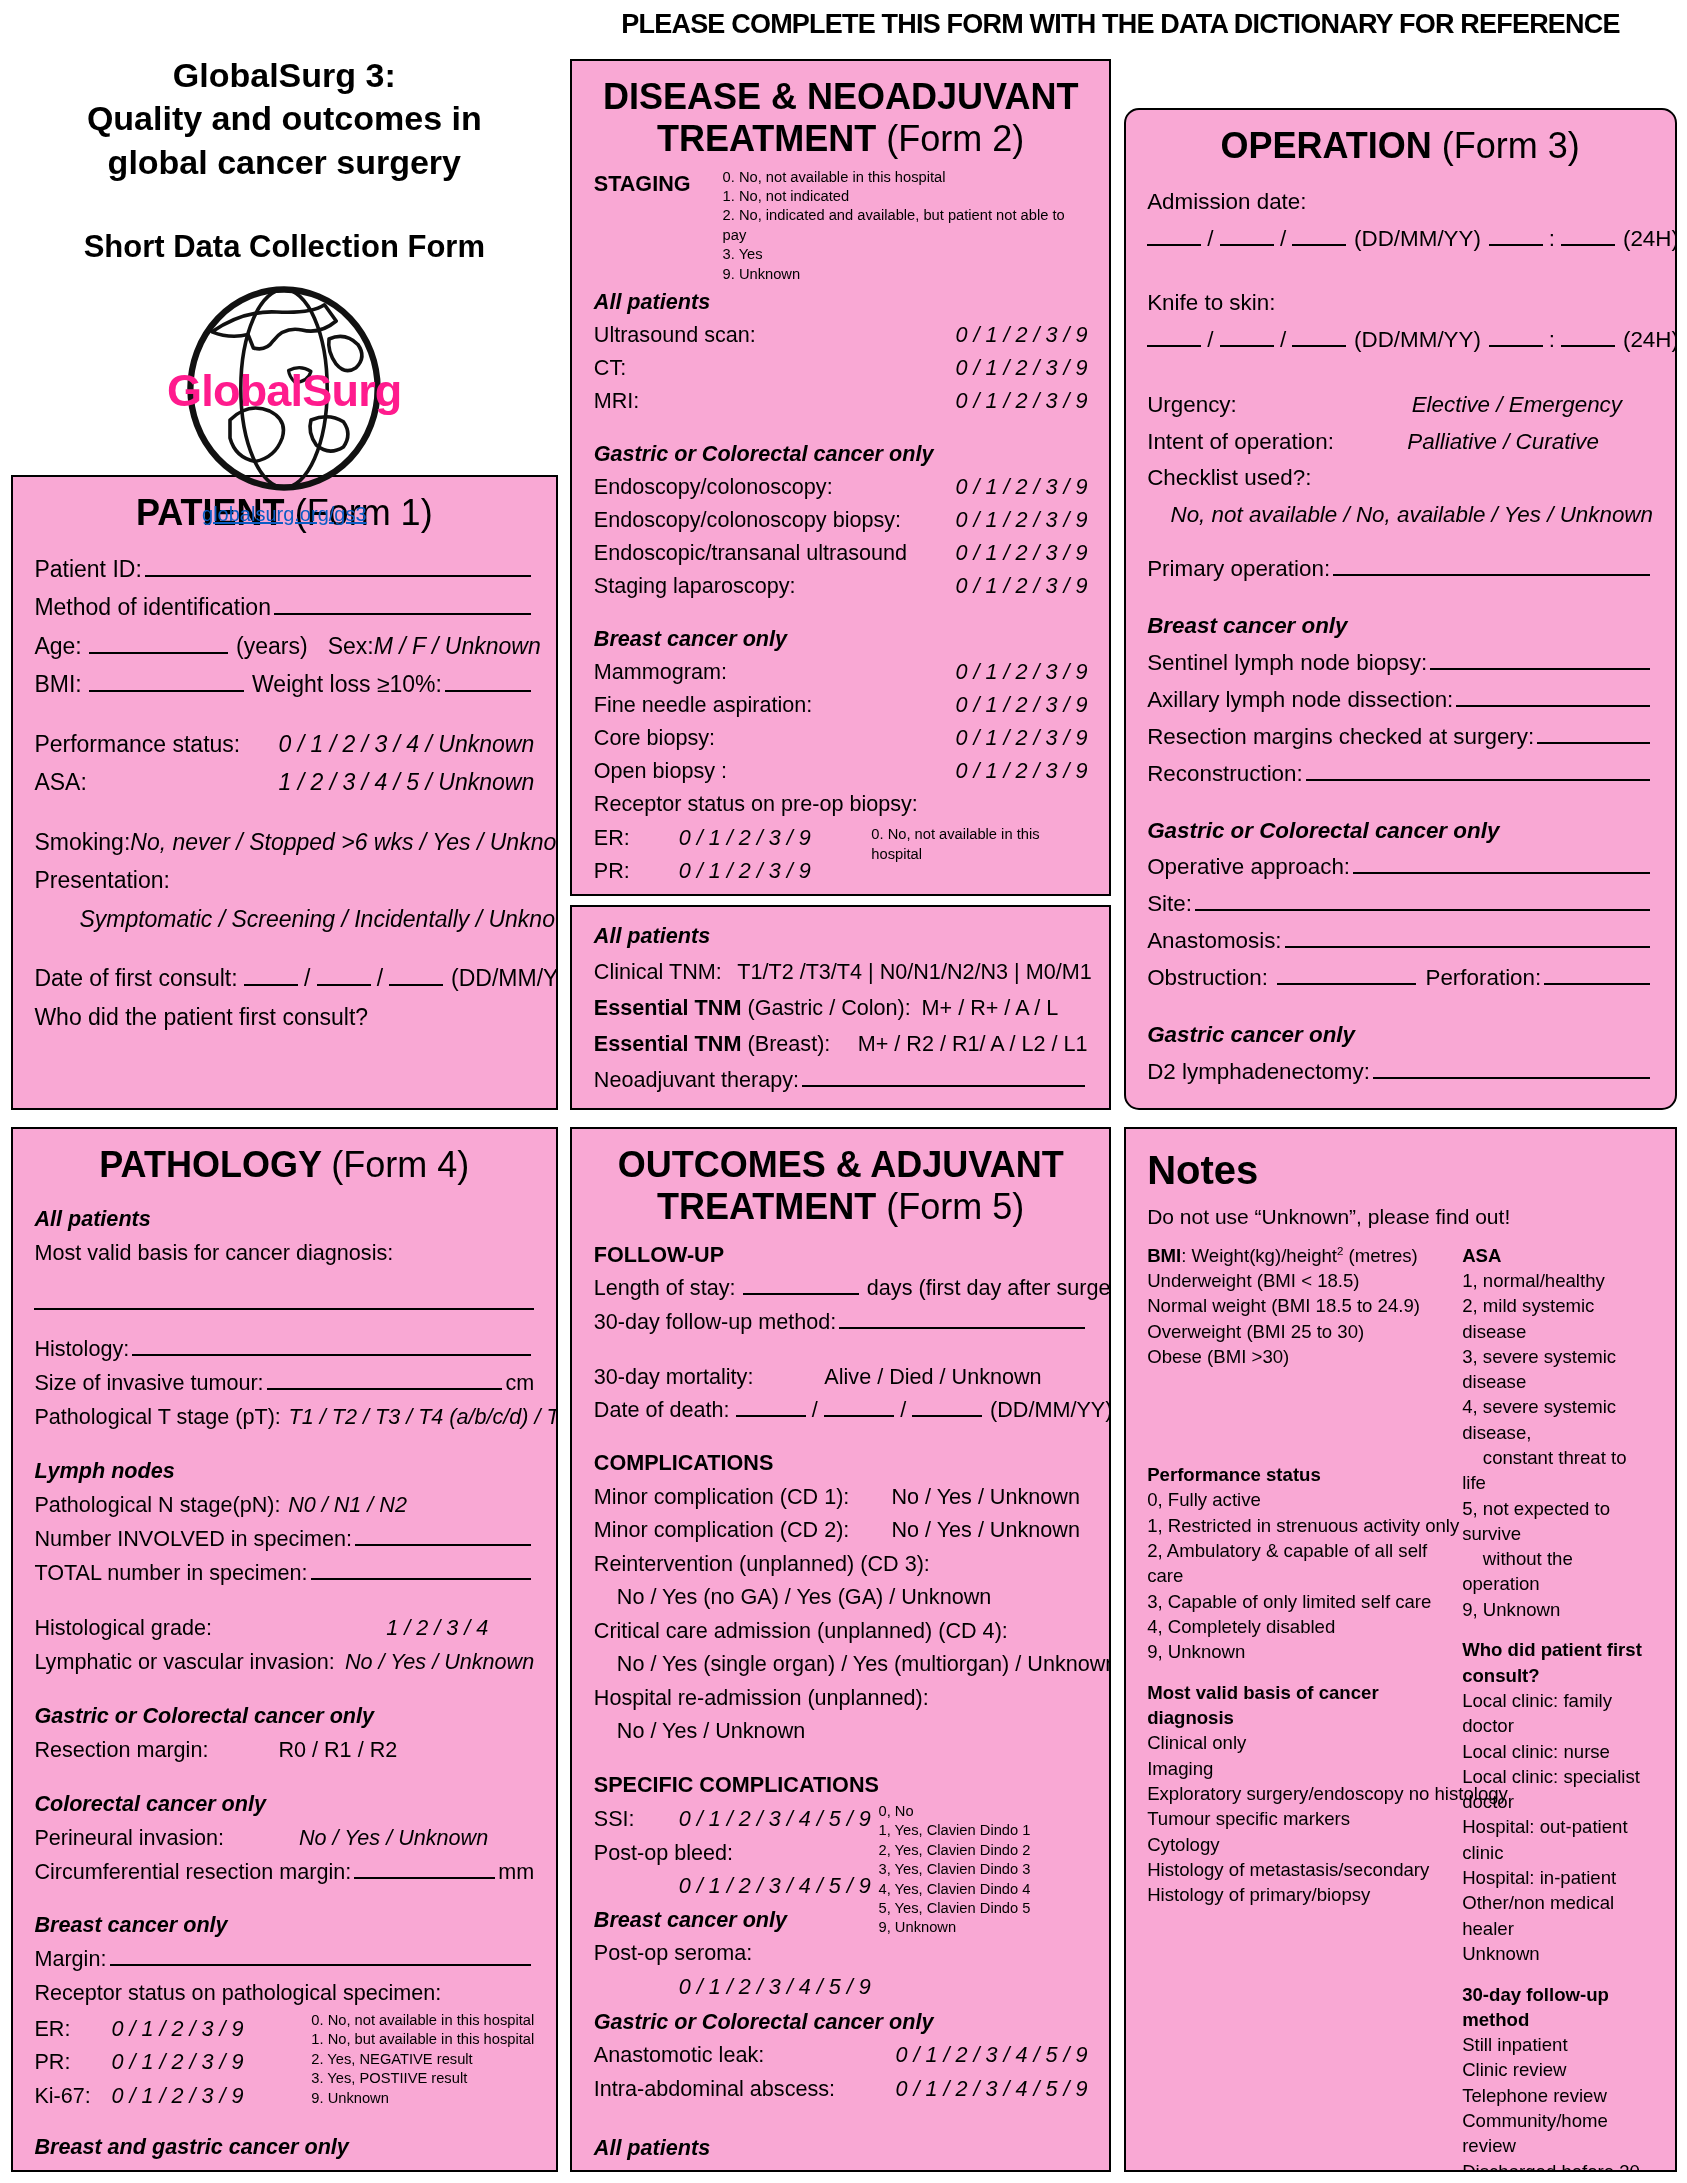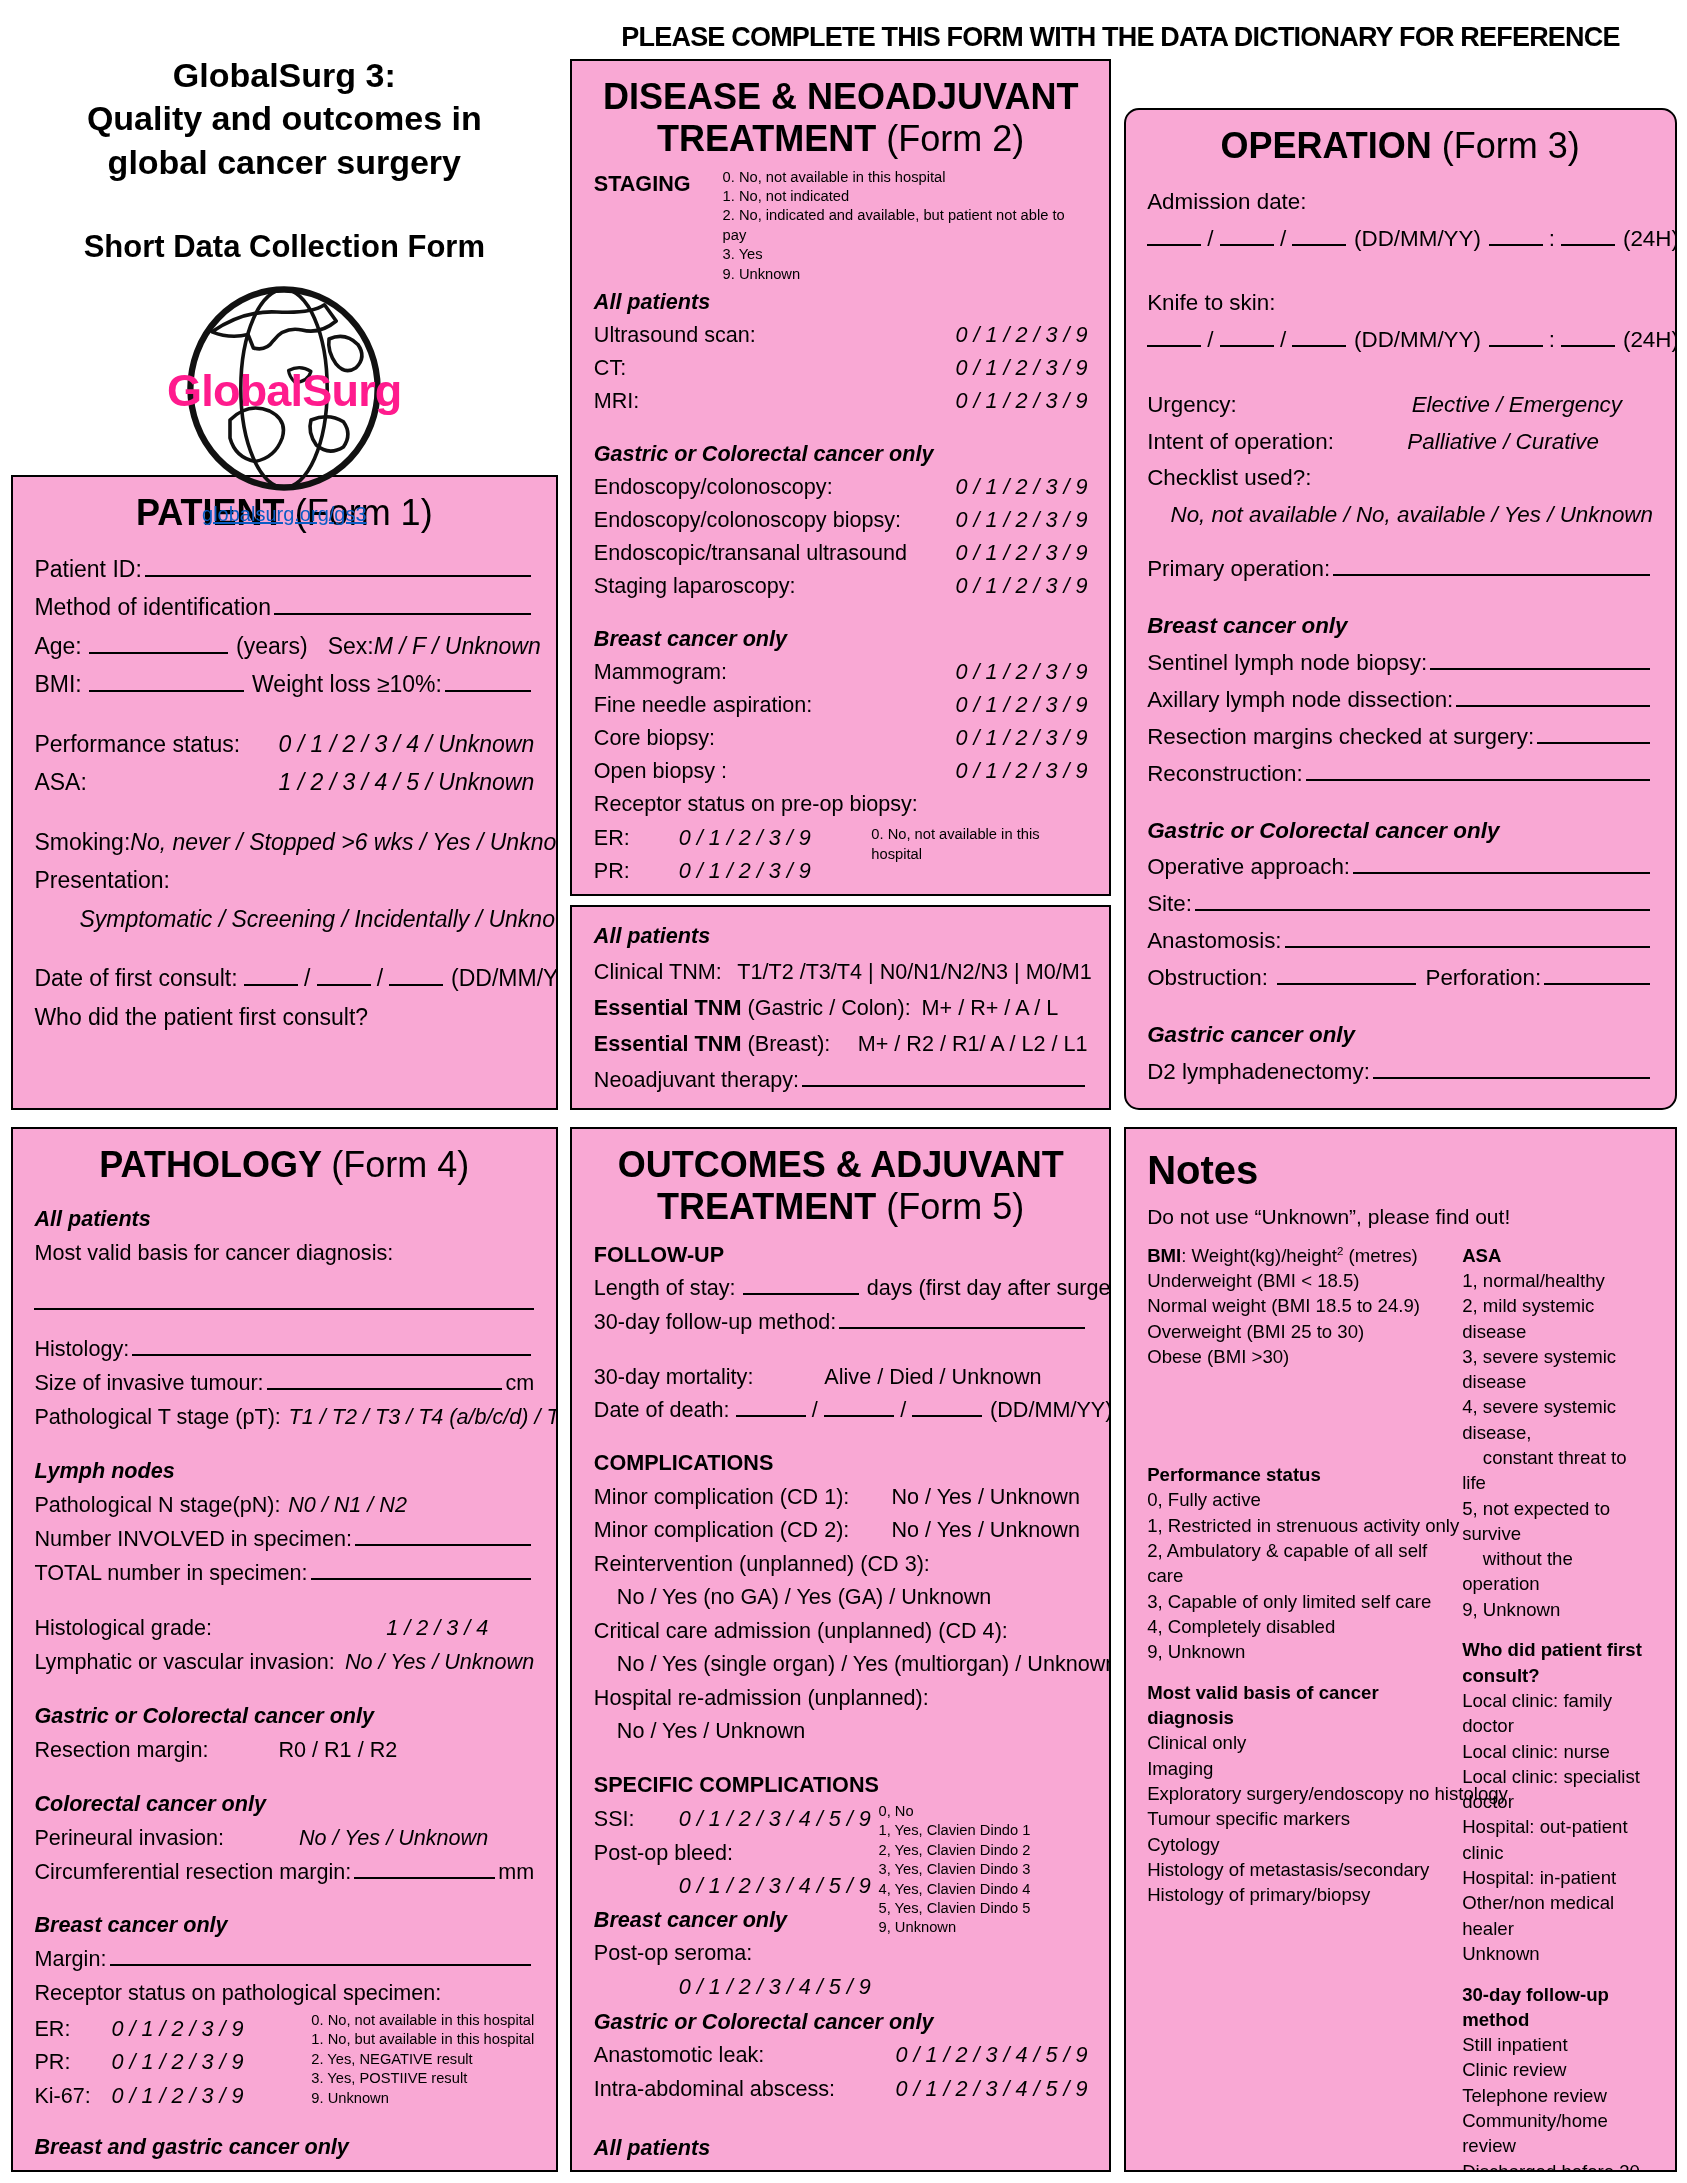--- a/index.html
+++ b/index.html
@@ -1,19 +1,19 @@
 <!DOCTYPE html>
 <html style="font-size:12.4px"><head>
 <meta charset="utf-8">
 <style>
   html,body {margin:0; padding:0; background:#888;}
   .page {position:relative; width:1688px; height:2183px; background:#fff; margin:0 auto;
          font-family:"Liberation Sans", sans-serif; color:#000; box-sizing:border-box;
          padding:9.3px 10.8px; overflow:hidden;}
-  .top-header {position:absolute; top:22px; left:564px; width:1113px; text-align:center;
+  .top-header {position:absolute; top:9px; left:564px; width:1113px; text-align:center;
                font-weight:bold; font-size:27px; letter-spacing:-0.8px; white-space:nowrap;}
   .toprow {display:flex; gap:12.4px; height:1082px; margin-top:18.6px;}
   .botrow {display:flex; gap:12.4px; height:1045px; margin-top:17px;}
   .col {display:flex; flex-direction:column; box-sizing:border-box;}
   .col1 {width:547px;} .col2 {width:541px;} .col3 {width:553px;}
   .box {border:2.7px solid #000; box-sizing:border-box; padding:12.4px 21.6px; background:#f9a8d4; overflow:hidden;}
   .grow {flex:1 1 auto;}
   
   .intro {height:447px; text-align:center; position:relative;}
   .intro-title {font-weight:bold; font-size:34px; line-height:1.28; margin-top:26px;}

